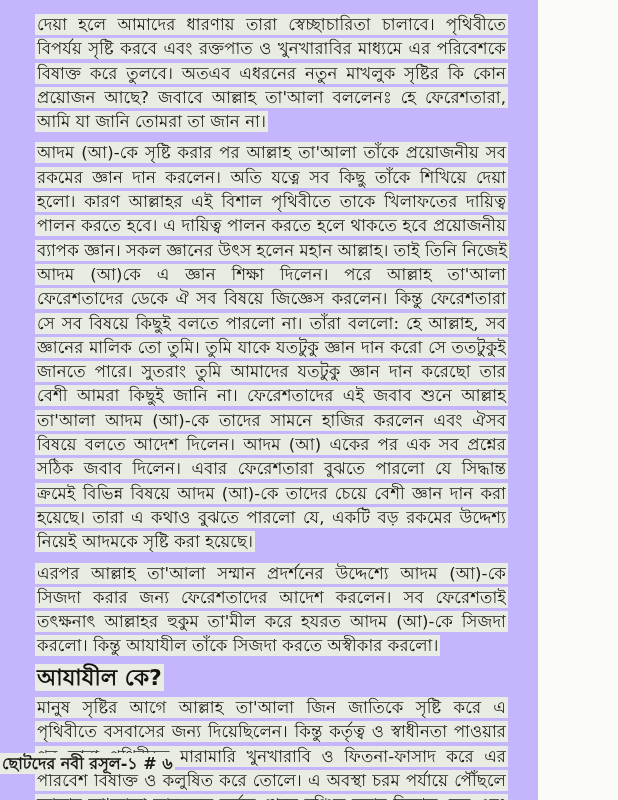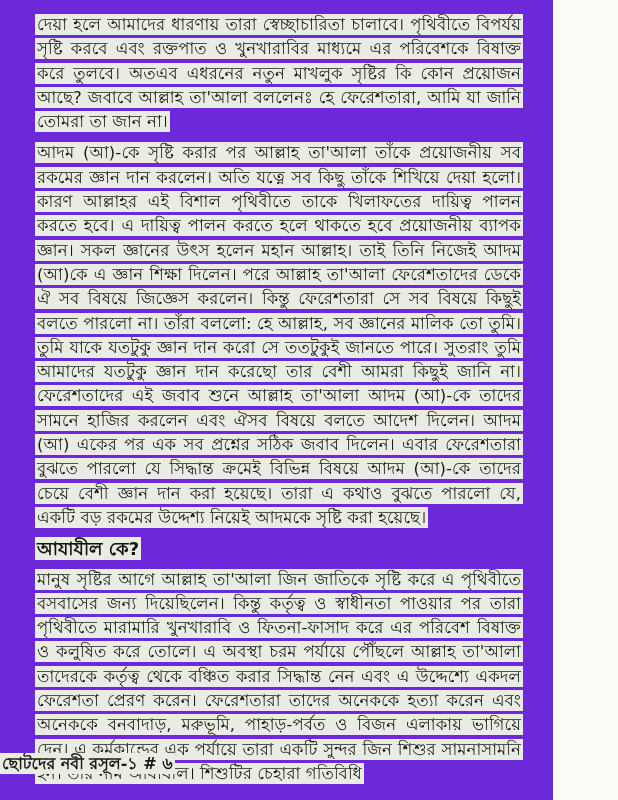--- a/index.html
+++ b/index.html
@@ -9,23 +9,22 @@
   body {
     width: 618px;
     height: 800px;
     background: #fbfbf8;
     font-family: "DejaVu Sans", "Liberation Sans", sans-serif;
   }
   .page {
     position: relative;
     width: 538px;
     height: 800px;
-    background: #6d28d9;
+    background: #c4b5fd;
     overflow: hidden;
-    padding-left: 15px;
   }
   .text-block {
     position: absolute;
     left: 35px;
     right: 30px;
     top: 13px;
   }
   .para {
     margin: 0 0 7px 0;
     font-size: 16.5px;
@@ -38,21 +37,21 @@
   .para .line-tint,
   .footer .line-tint,
   .section-heading .line-tint {
     background: #e9ece2;
     box-decoration-break: clone;
     -webkit-box-decoration-break: clone;
     padding: 1px 2px;
   }
   .section-heading {
     margin: 3px 0 6px 0;
-    font-size: 18px;
+    font-size: 22px;
     line-height: 24.3px;
     font-weight: bold;
     color: #151310;
     text-align: left;
   }
   .footer {
     position: absolute;
     left: 0;
     right: 0;
     top: 752px;
@@ -66,20 +65,21 @@
 <body>
 
 <div class="page">
   <div class="text-block">
 
     <p class="para"><span class="line-tint">দেয়া হলে আমাদের ধারণায় তারা স্বেচ্ছাচারিতা চালাবে। পৃথিবীতে বিপর্যয় সৃষ্টি করবে এবং রক্তপাত ও খুনখারাবির মাধ্যমে এর পরিবেশকে বিষাক্ত করে তুলবে। অতএব এধরনের নতুন মাখলুক সৃষ্টির কি কোন প্রয়োজন আছে? জবাবে আল্লাহ তা'আলা বললেনঃ হে ফেরেশতারা, আমি যা জানি তোমরা তা জান না।</span></p>
 
 
     <p class="para"><span class="line-tint">আদম (আ)-কে সৃষ্টি করার পর আল্লাহ তা'আলা তাঁকে প্রয়োজনীয় সব রকমের জ্ঞান দান করলেন। অতি যত্নে সব কিছু তাঁকে শিখিয়ে দেয়া হলো। কারণ আল্লাহর এই বিশাল পৃথিবীতে তাকে খিলাফতের দায়িত্ব পালন করতে হবে। এ দায়িত্ব পালন করতে হলে থাকতে হবে প্রয়োজনীয় ব্যাপক জ্ঞান। সকল জ্ঞানের উৎস হলেন মহান আল্লাহ। তাই তিনি নিজেই আদম (আ)কে এ জ্ঞান শিক্ষা দিলেন। পরে আল্লাহ তা'আলা ফেরেশতাদের ডেকে ঐ সব বিষয়ে জিজ্ঞেস করলেন। কিন্তু ফেরেশতারা সে সব বিষয়ে কিছুই বলতে পারলো না। তাঁরা বললো: হে আল্লাহ, সব জ্ঞানের মালিক তো তুমি। তুমি যাকে যতটুকু জ্ঞান দান করো সে ততটুকুই জানতে পারে। সুতরাং তুমি আমাদের যতটুকু জ্ঞান দান করেছো তার বেশী আমরা কিছুই জানি না। ফেরেশতাদের এই জবাব শুনে আল্লাহ তা'আলা আদম (আ)-কে তাদের সামনে হাজির করলেন এবং ঐসব বিষয়ে বলতে আদেশ দিলেন। আদম (আ) একের পর এক সব প্রশ্নের সঠিক জবাব দিলেন। এবার ফেরেশতারা বুঝতে পারলো যে সিদ্ধান্ত ক্রমেই বিভিন্ন বিষয়ে আদম (আ)-কে তাদের চেয়ে বেশী জ্ঞান দান করা হয়েছে। তারা এ কথাও বুঝতে পারলো যে, একটি বড় রকমের উদ্দেশ্য নিয়েই আদমকে সৃষ্টি করা হয়েছে।</span></p>
 
+    <p class="para"><span class="line-tint">এরপর আল্লাহ তা'আলা সম্মান প্রদর্শনের উদ্দেশ্যে আদম (আ)-কে সিজদা করার জন্য ফেরেশতাদের আদেশ করলেন। সব ফেরেশতাই তৎক্ষনাৎ আল্লাহর হুকুম তা'মীল করে হযরত আদম (আ)-কে সিজদা করলো। কিন্তু আযাযীল তাঁকে সিজদা করতে অস্বীকার করলো।</span></p>
 
     <h2 class="section-heading"><span class="line-tint">আযাযীল কে?</span></h2>
 
     <p class="para"><span class="line-tint">মানুষ সৃষ্টির আগে আল্লাহ তা'আলা জিন জাতিকে সৃষ্টি করে এ পৃথিবীতে বসবাসের জন্য দিয়েছিলেন। কিন্তু কর্তৃত্ব ও স্বাধীনতা পাওয়ার পর তারা পৃথিবীতে মারামারি খুনখারাবি ও ফিতনা-ফাসাদ করে এর পরিবেশ বিষাক্ত ও কলুষিত করে তোলে। এ অবস্থা চরম পর্যায়ে পৌঁছলে আল্লাহ তা'আলা তাদেরকে কর্তৃত্ব থেকে বঞ্চিত করার সিদ্ধান্ত নেন এবং এ উদ্দেশ্যে একদল ফেরেশতা প্রেরণ করেন। ফেরেশতারা তাদের অনেককে হত্যা করেন এবং অনেককে বনবাদাড়, মরুভূমি, পাহাড়-পর্বত ও বিজন এলাকায় ভাগিয়ে দেন। এ কর্মকান্ডের এক পর্যায়ে তারা একটি সুন্দর জিন শিশুর সামনাসামনি হন। তার নাম আযাযীল। শিশুটির চেহারা গতিবিধি</span></p>
 
   </div>
 
   <div class="footer"><span class="line-tint">ছোটদের নবী রসূল-১ # ৬</span></div>
 </div>
 

